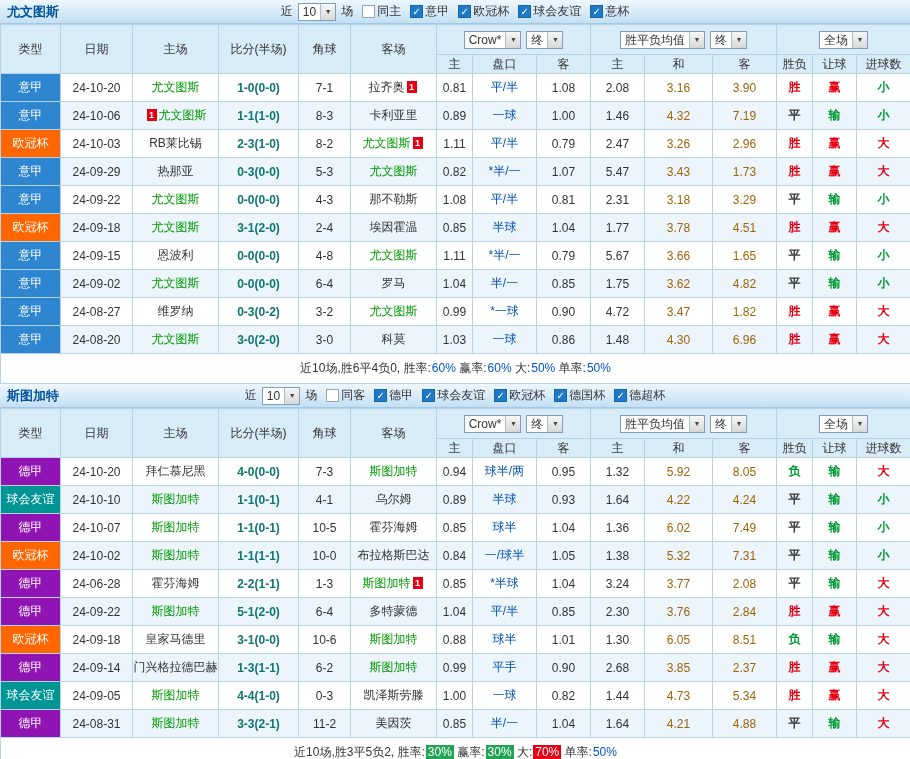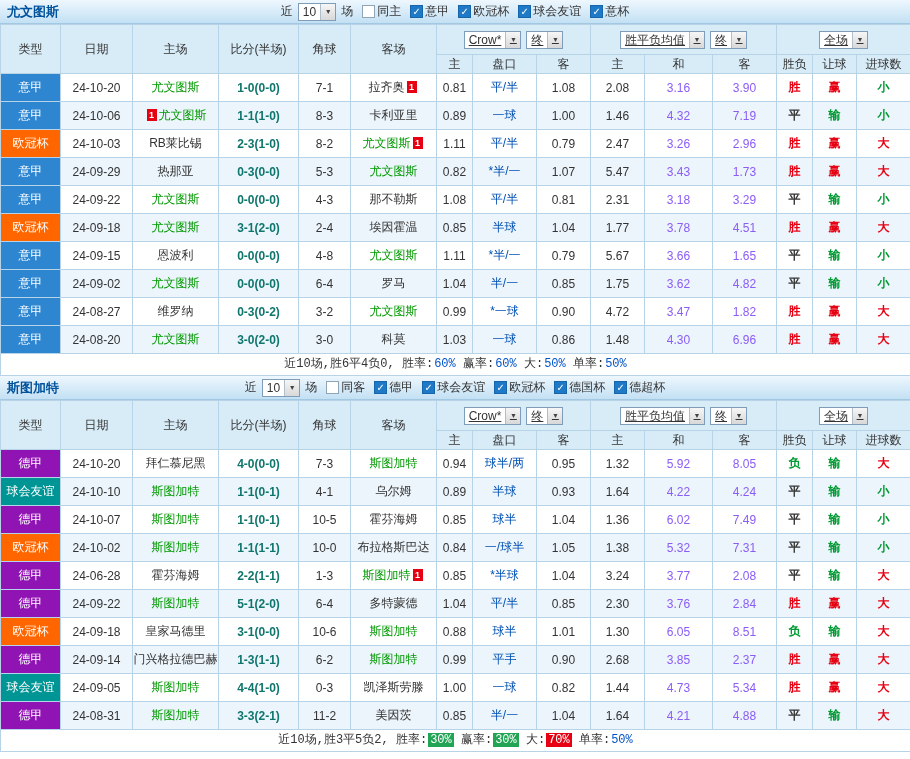--- a/index.html
+++ b/index.html
@@ -32,43 +32,43 @@
   .fcb { display:inline-flex; align-items:center; gap:2px; cursor:pointer; }
   .cb { width:13px; height:13px; border:1px solid #8fa6b6; background:#fff; display:inline-block;
         font-size:10px; line-height:11px; text-align:center; color:#fff; }
   .cb.on { background:#1e7ac6; border-color:#1665ab; }
 
   
   .sel { display:inline-flex; align-items:stretch; height:18px; border:1px solid #7f9db9; background:#fff; cursor:pointer; vertical-align:middle; }
   .sel .txt { padding:0 4px; line-height:16px; white-space:nowrap; }
   .sel .arr { width:15px; background:linear-gradient(#f6f6f6,#d8d8d8); border-left:1px solid #aebfcb;
               display:flex; align-items:center; justify-content:center; font-size:7px; color:#444; }
-  .selwrap { display:flex; justify-content:center; align-items:center; gap:5px;text-decoration:underline; }
+  .selwrap { display:flex; justify-content:center; align-items:center; gap:5px; }
 
   
   table.match-table { width:910px; table-layout:fixed; border-collapse:collapse; }
   .match-table th, .match-table td {
     border:1px solid #b7d3e7; text-align:center; padding:0;
     white-space:nowrap; overflow:hidden; font-weight:normal; font-size:12px;
   }
   .match-table thead tr.top th { height:30px; background:#d8ecf8; }
   .match-table thead tr.subhead th { height:19px; background:#d8ecf8; }
   .match-table tbody td { height:28px; background:#fff; }
   .match-table tbody tr.alt td { background:#ecf5fb; }
   .match-table tbody td.type { color:#fff; }
   .match-table tbody td.score { color:#0f766e;font-weight:bold; }
   .match-table tbody td.hcap { color:#0050b3; }
-  .match-table tbody td.blue { color:#8b5cf6;margin-top:15px; }
+  .match-table tbody td.blue { color:#a16207;margin-top:15px; }
   .match-table tbody td.res { font-weight:bold; }
   .focal { color:#009900; }
   .card { display:inline-block; background:#e60012; color:#fff; width:10px; height:12px;
           line-height:12px; font-size:9px; font-weight:bold; text-align:center; margin:0 2px; vertical-align:1px; }
 
   
-  .match-table tfoot td { height:22px; background:#fff;font-family:Liberation Mono, monospace; }
+  .match-table tfoot td { height:30px; background:#fff; }
   .summary-line { text-align:center; line-height:21px; }
   .sum-prefix, .sum-label { color:#333; }
   .sum-value { color:#0053c8; margin-left:1px; }
 </style>
 </head>
 <body>
 
 <div class="page">
 
 

